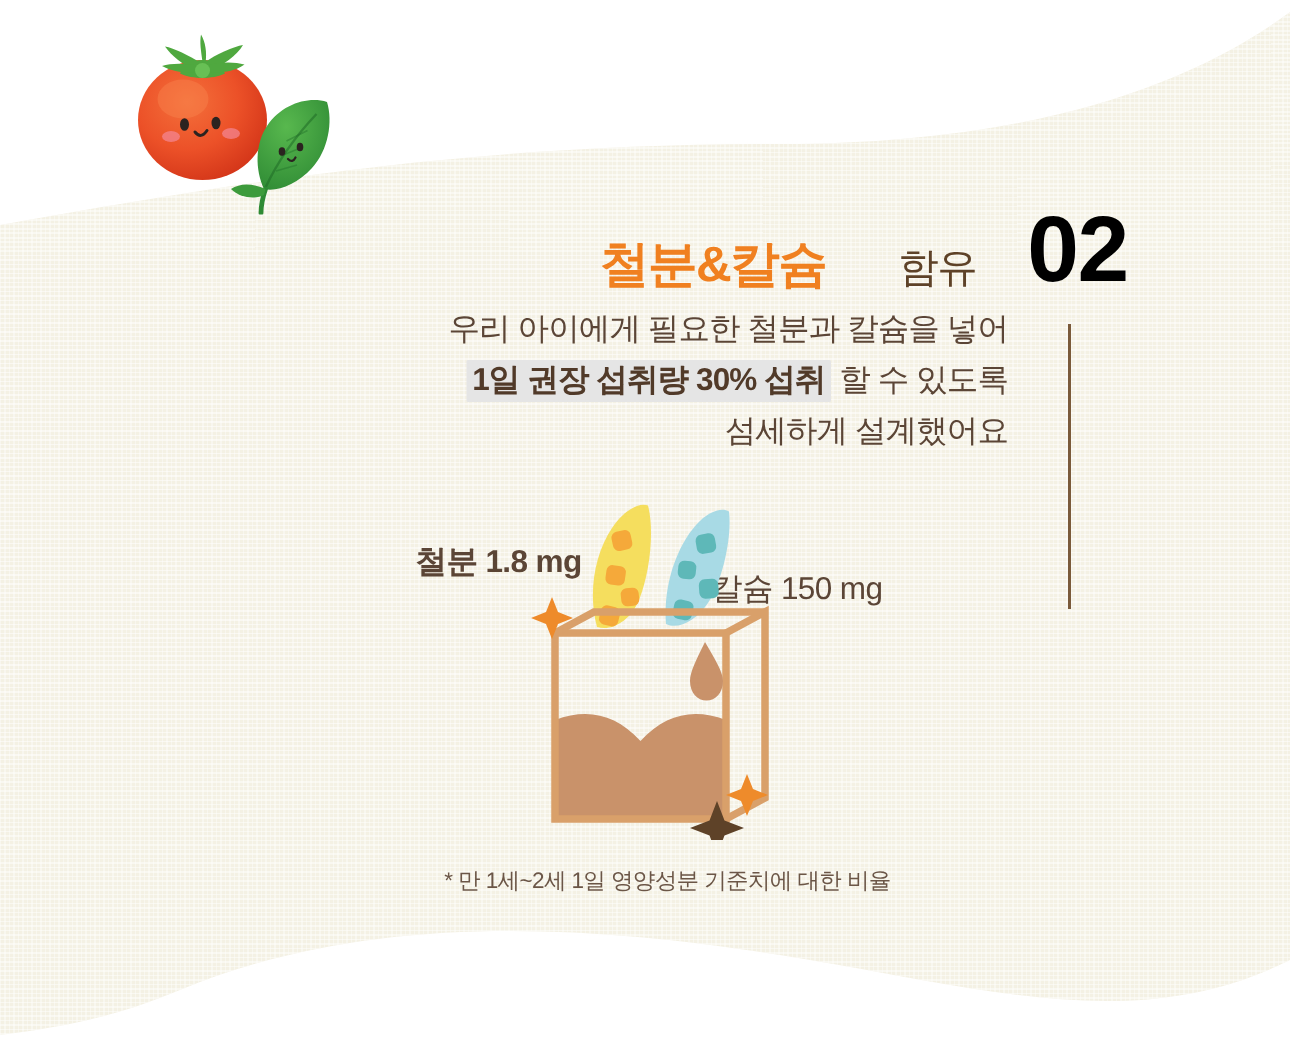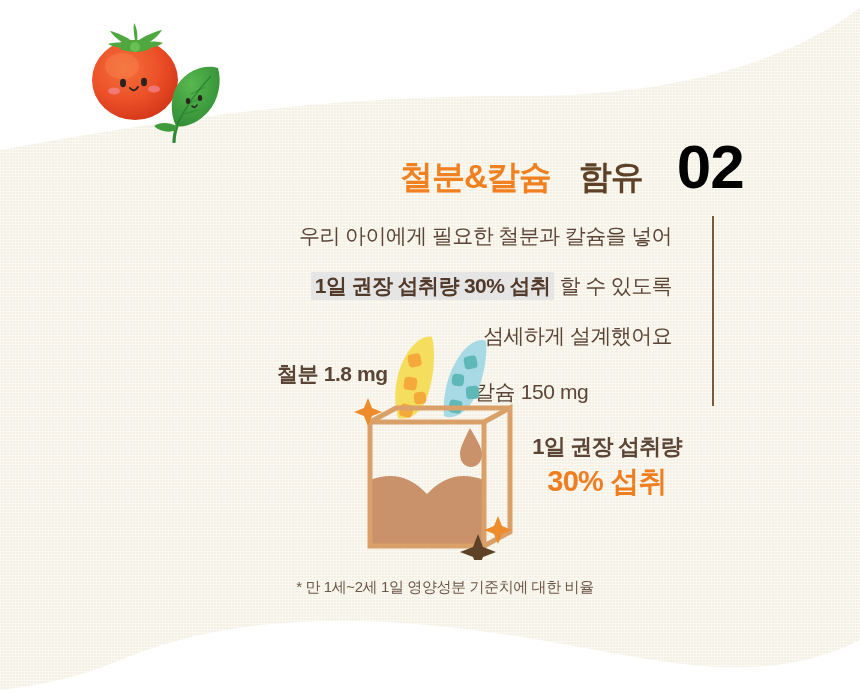--- a/index.html
+++ b/index.html
@@ -59,24 +59,25 @@
     gap: 28px;
     white-space: nowrap;
   }
   .headline .hl-accent {
     font-size: 33px;
     font-weight: bold;
     color: #F08020;
     letter-spacing: -1px;
   }
   .headline .hl-main {
-    font-size: 33px;
-    font-weight: bold;
+    font-size: 27px;
+    font-weight: normal;
     color: #5E4228;
     letter-spacing: -1px;
+    margin-left: 20px;
   }
   .headline .hl-num {
     font-size: 62px;
     font-weight: bold;
     color: #000000;
     line-height: 0.92;
     letter-spacing: -1px;
     margin-left: 6px;
   }
 
@@ -96,21 +97,21 @@
     left: 180px;
     top: 203px;
     width: 492px;
     text-align: right;
     font-size: 21px;
     line-height: 34px;
     color: #5B4536;
     letter-spacing: -0.6px;
     white-space: nowrap;
   }
-  .body-copy .line { display: block; margin-top: 16px; }
+  .body-copy .line { display: block; }
   .hl-band {
     background: #e5e5e5;
     font-weight: bold;
     color: #513A29;
     padding: 2px 4px 3px 4px;
     border-radius: 1px;
   }
 
   
   .nutrient {
@@ -292,20 +293,16 @@
     </g>
 
     <g fill="#EE8B2B">
       <path d="M146 186 L150 196 L160 200 L150 204 L146 214 L142 204 L132 200 L142 196 Z"></path>
     </g>
     <g fill="#5E4228">
       <path d="M126 204 L131 217 L144 222 L131 227 L126 240 L121 227 L108 222 L121 217 Z"></path>
     </g>
   </svg>
 
-  <div class="callout">
-    <span class="co-top">1일 권장 섭취량</span>
-    <span class="co-big">30% 섭취</span>
-  </div>
 
   <div class="footnote">* 만 1세~2세 1일 영양성분 기준치에 대한 비율</div>
 
 </div>
 
 </body></html>

